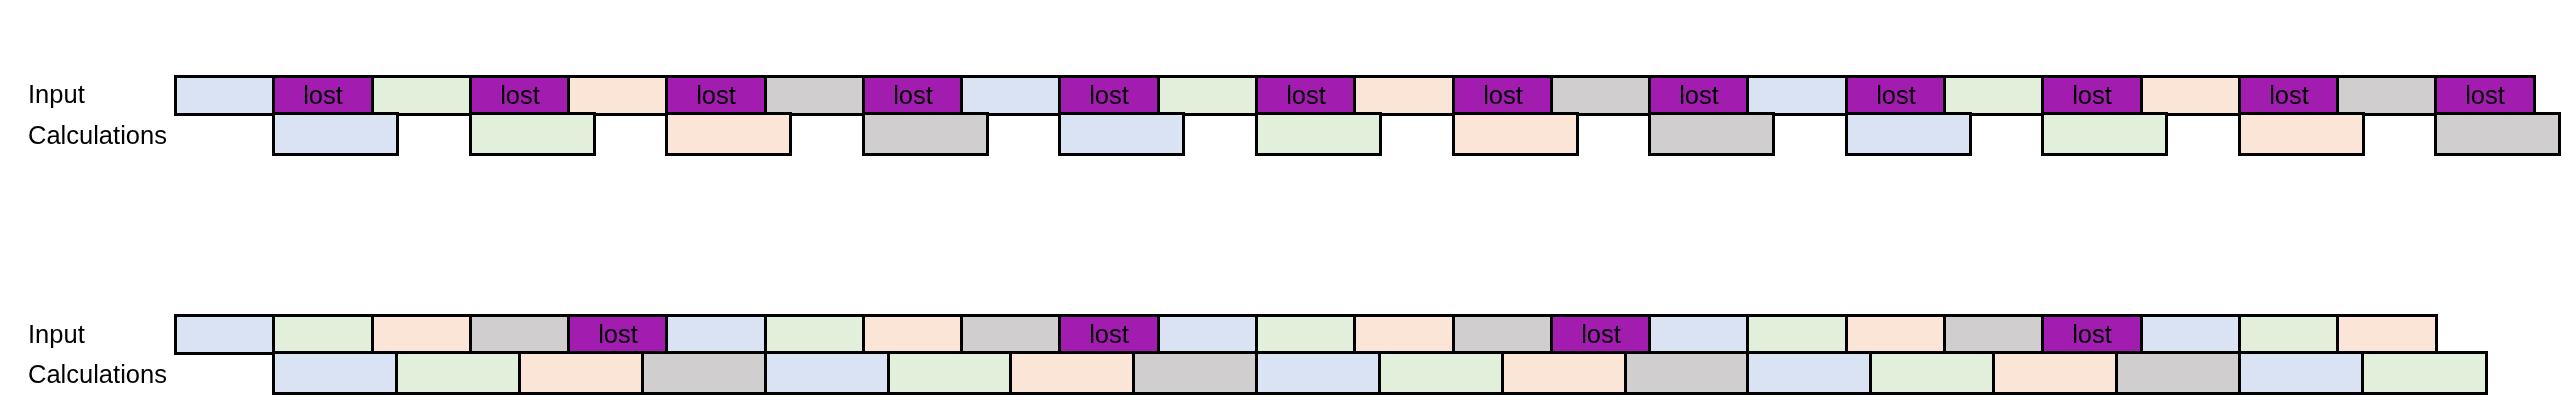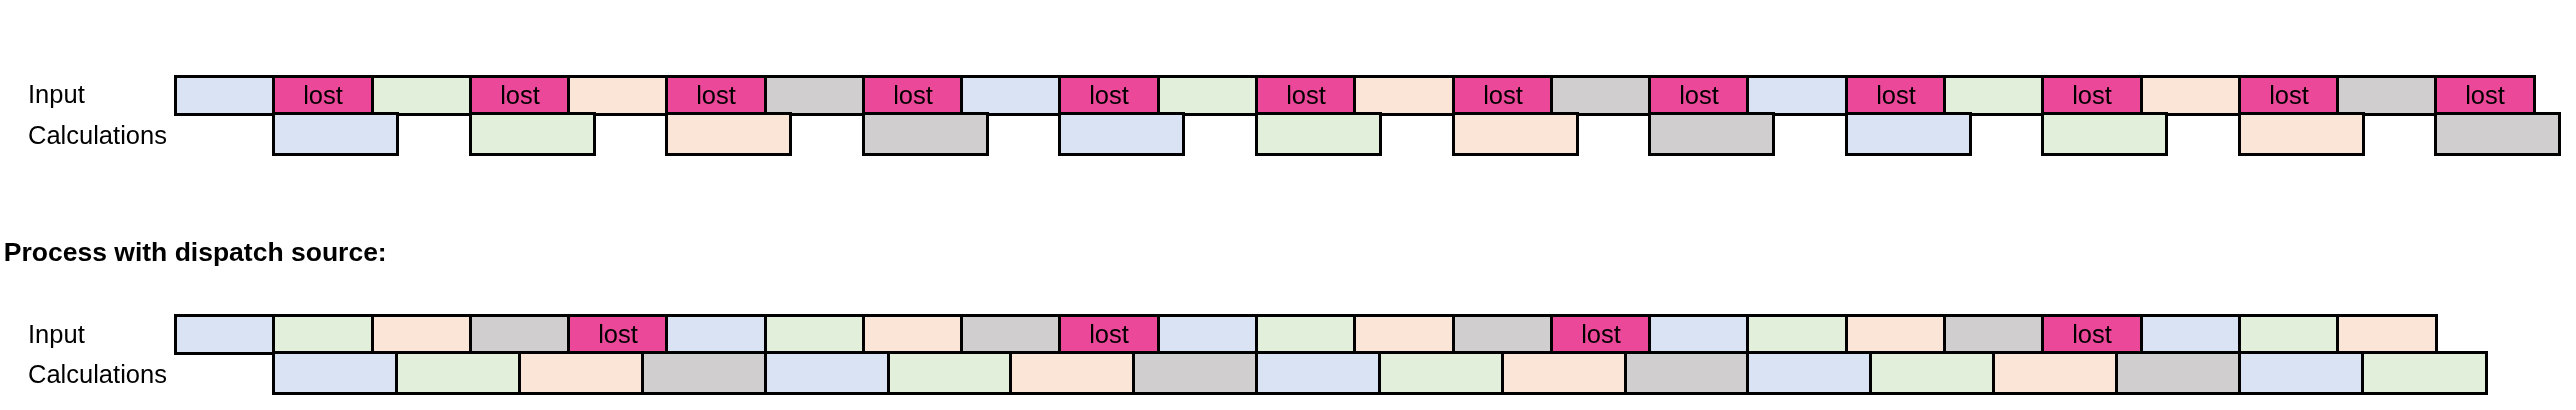--- a/index.html
+++ b/index.html
@@ -32,21 +32,21 @@
   .block{
     position:absolute;
     top:0;
     box-sizing:border-box;
     border:3.8px solid #000000;
     display:flex;
     align-items:center;
     justify-content:center;
   }
   .block.lost{
-    background:#ec4899;
+    background:#a21caf;
     font-size:25.5px;
     color:#000000;
   }
 </style>
 </head>
 <body>
 
 <div id="canvas">
 
 
@@ -89,21 +89,20 @@
       <div class="block" style="left: 884px; width: 127px; height: 44px; background: rgb(218, 227, 243);"></div>
       <div class="block" style="left: 1081px; width: 127px; height: 44px; background: rgb(226, 239, 218);"></div>
       <div class="block" style="left: 1278px; width: 127px; height: 44px; background: rgb(251, 229, 214);"></div>
       <div class="block" style="left: 1474px; width: 127px; height: 44px; background: rgb(208, 206, 206);"></div>
       <div class="block" style="left: 1671px; width: 127px; height: 44px; background: rgb(218, 227, 243);"></div>
       <div class="block" style="left: 1867px; width: 127px; height: 44px; background: rgb(226, 239, 218);"></div>
       <div class="block" style="left: 2064px; width: 127px; height: 44px; background: rgb(251, 229, 214);"></div>
       <div class="block" style="left: 2260px; width: 127px; height: 44px; background: rgb(208, 206, 206);"></div>
     </div>
 
-  <div class="title" style="top:237px;">Process with dispatch source:</div>
 
   <div class="row-label" style="top:334px;">Input</div>
 
   <div class="row-label" style="top:374px;">Calculations</div>
 
   <div id="p2-input" class="row" style="left:174px;top:314px;">
       <div class="block" style="left: 0px; width: 102px; height: 41px; background: rgb(218, 227, 243);"></div>
       <div class="block" style="left: 98px; width: 102px; height: 41px; background: rgb(226, 239, 218);"></div>
       <div class="block" style="left: 197px; width: 102px; height: 41px; background: rgb(251, 229, 214);"></div>
       <div class="block" style="left: 295px; width: 102px; height: 41px; background: rgb(208, 206, 206);"></div>

